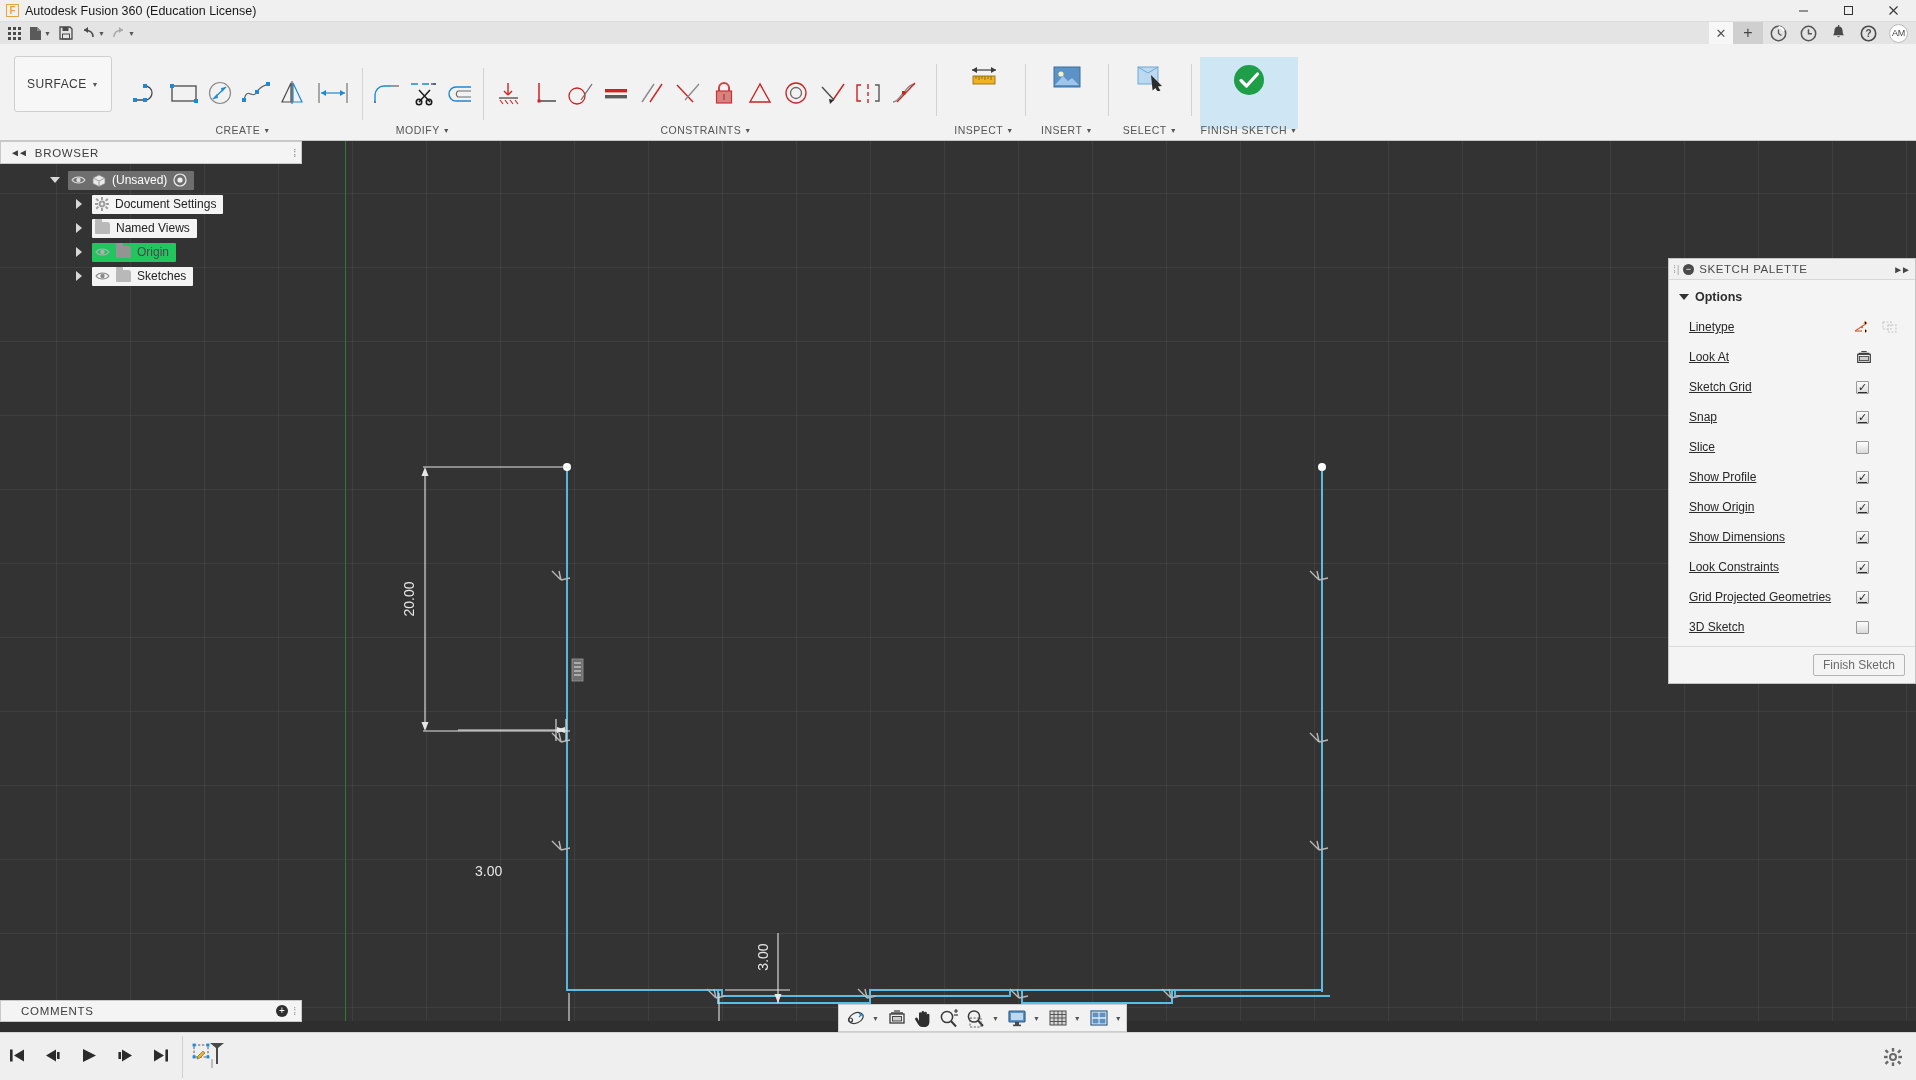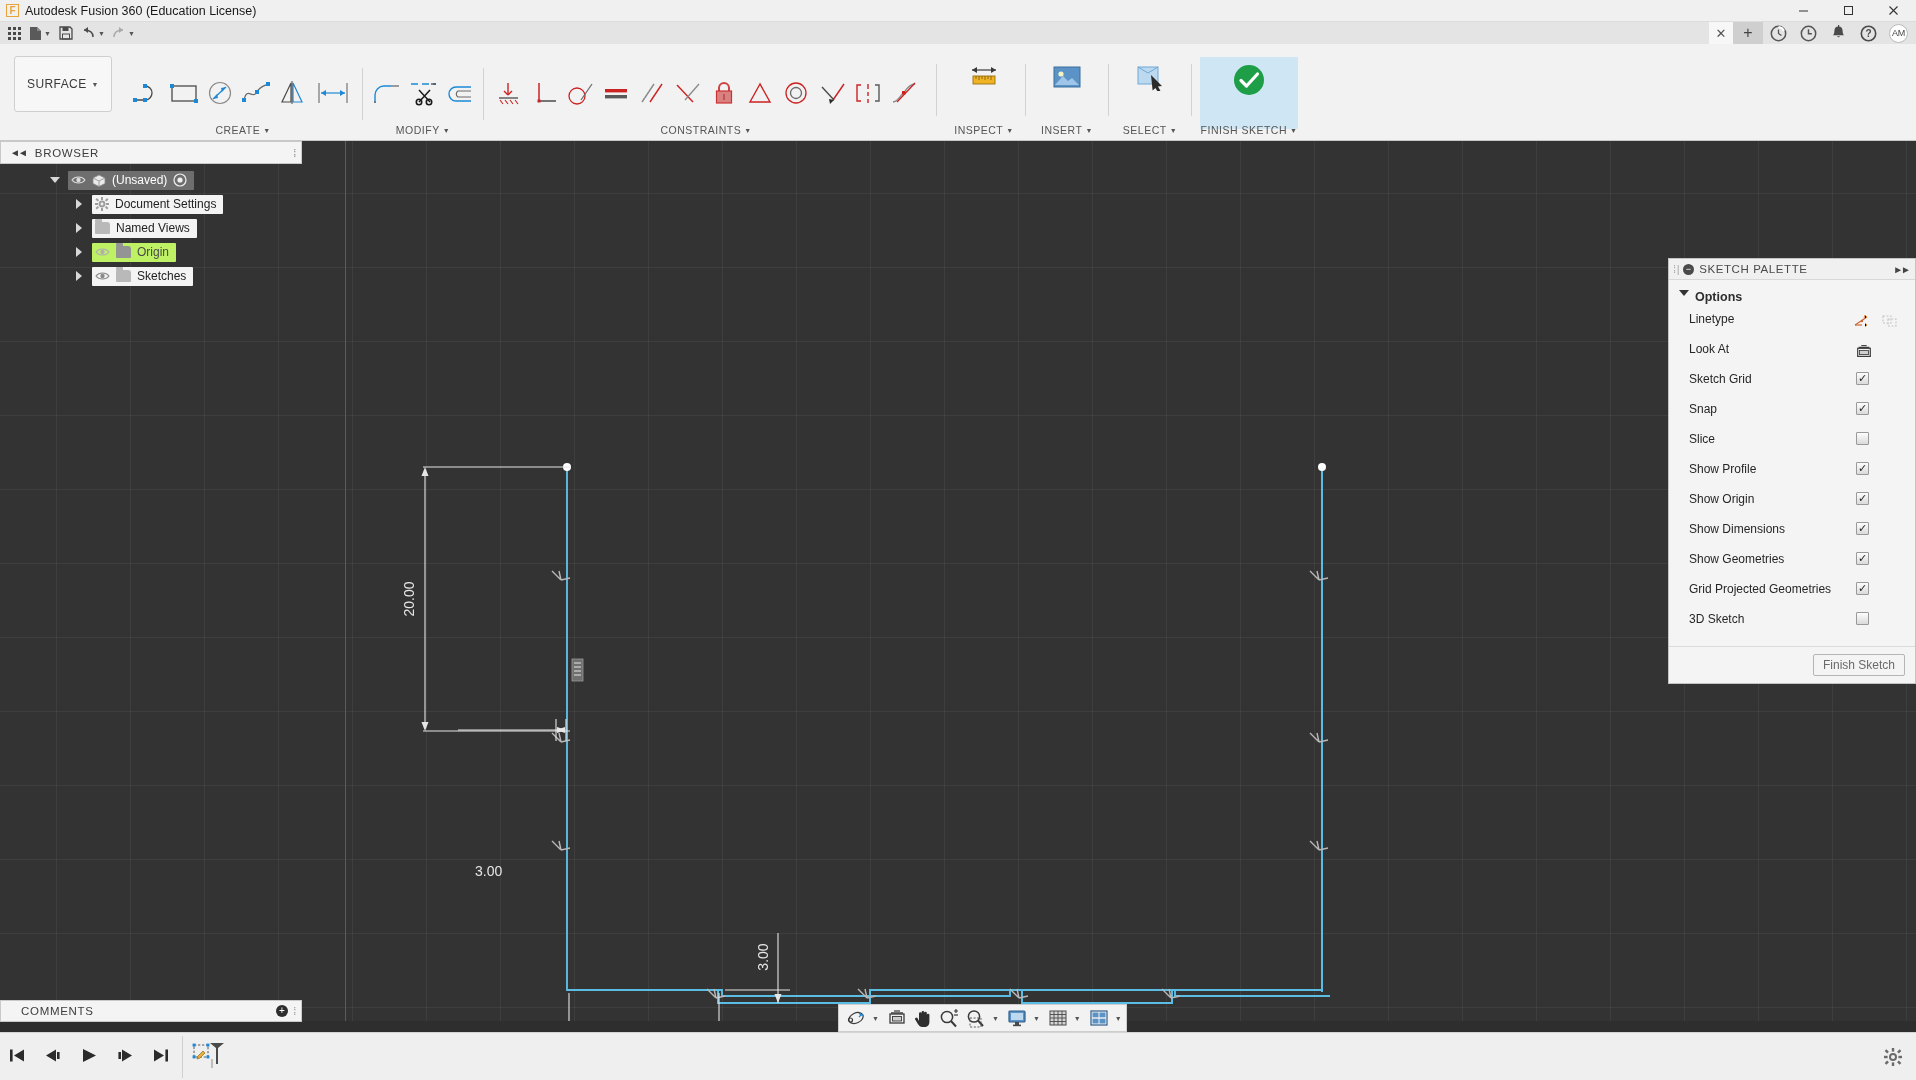--- a/index.html
+++ b/index.html
@@ -157,23 +157,23 @@
     height:21px; display:flex; align-items:center; background:#f0f0f0;
     border-bottom:1px solid #d8d8d8; font-size:11.5px; letter-spacing:0.6px; color:#4a4a4a;
   }
   .pal-head .grip { color:#aaa; margin:0 3px 0 4px; font-size:11px; }
   .pal-head .minus {
     width:11px;height:11px;border-radius:50%;background:#4a4a4a;color:#fff;
     display:flex;align-items:center;justify-content:center;font-size:9px;line-height:1;margin-right:5px;
   }
   .pal-head .expand { margin-left:auto; margin-right:6px; color:#444; font-size:10px; letter-spacing:-2px; }
   .pal-body { padding:6px 0 4px 0; }
-  .pal-section { display:flex; gap:6px; padding:4px 0 8px 10px; font-weight:bold; font-size:12.5px; }
+  .pal-section { display:flex; align-items:center; gap:6px; padding:4px 0 8px 10px; font-weight:bold; font-size:12.5px; }
   .tri-dn { width:0;height:0;border-left:5px solid transparent;border-right:5px solid transparent;border-top:6px solid #333; }
-  .prow { display:flex; height:30px; padding:0 16px 0 20px; }
+  .prow { display:flex; align-items:center; height:30px; padding:0 16px 0 20px;text-decoration:underline; }
   .prow .plbl { flex:1; font-size:12px; color:#262626; }
   .chk {
     width:13px; height:13px; border:1px solid #999; background:linear-gradient(#fdfdfd,#dadada);
     display:flex; align-items:center; justify-content:center; font-size:11px; color:#222;
     border-radius:1px;
   }
   .pal-icons { display:flex; gap:10px; }
   .pal-ic { width:18px; height:18px; display:flex; align-items:center; justify-content:center; }
   .pal-foot { border-top:1px solid #dadada; padding:7px 10px; display:flex; justify-content:flex-end; }
   .finish-sk {
@@ -751,21 +751,21 @@
       <span class="tchip">
         <span class="folder"></span>
         <span>Named Views</span>
       </span>
     </div>
 
     <div class="trow" style="padding-left:42px;">
       <span class="tw">
           <span class="arrow-rt"></span>
         </span>
-      <span class="tchip" style="background:#bef264;">
+      <span class="tchip" style="background:#22c55e;">
         <span class="eye">
           <svg width="15" height="10" viewBox="0 0 15 10">
               <path d="M1 5 C4 1 11 1 14 5 C11 9 4 9 1 5 Z" fill="none" stroke="#b0b0b0" stroke-width="1.1"></path>
               <circle cx="7.5" cy="5" r="2.2" fill="#b0b0b0"></circle>
             </svg>
         </span>
         <span class="folder dim"></span>
         <span style="color:#4a4a4a;">Origin</span>
       </span>
     </div>
@@ -865,21 +865,21 @@
         <span style="width:30px;"></span>
       </div>
 
       <div class="prow">
         <span class="plbl">Show Dimensions</span>
         <span class="chk">✓</span>
         <span style="width:30px;"></span>
       </div>
 
       <div class="prow">
-        <span class="plbl">Show Geometries</span>
+        <span class="plbl">Look Constraints</span>
         <span class="chk">✓</span>
         <span style="width:30px;"></span>
       </div>
 
       <div class="prow">
         <span class="plbl">Grid Projected Geometries</span>
         <span class="chk">✓</span>
         <span style="width:30px;"></span>
       </div>
 

